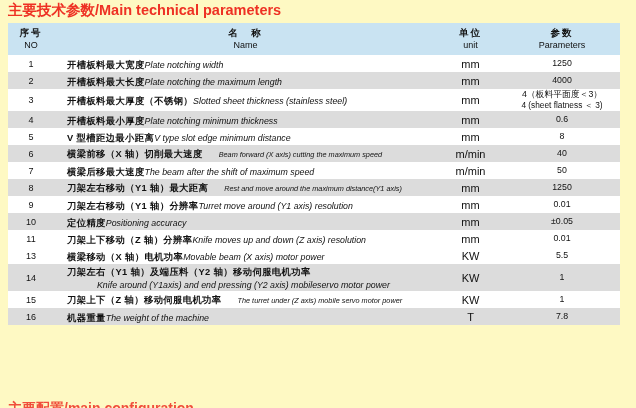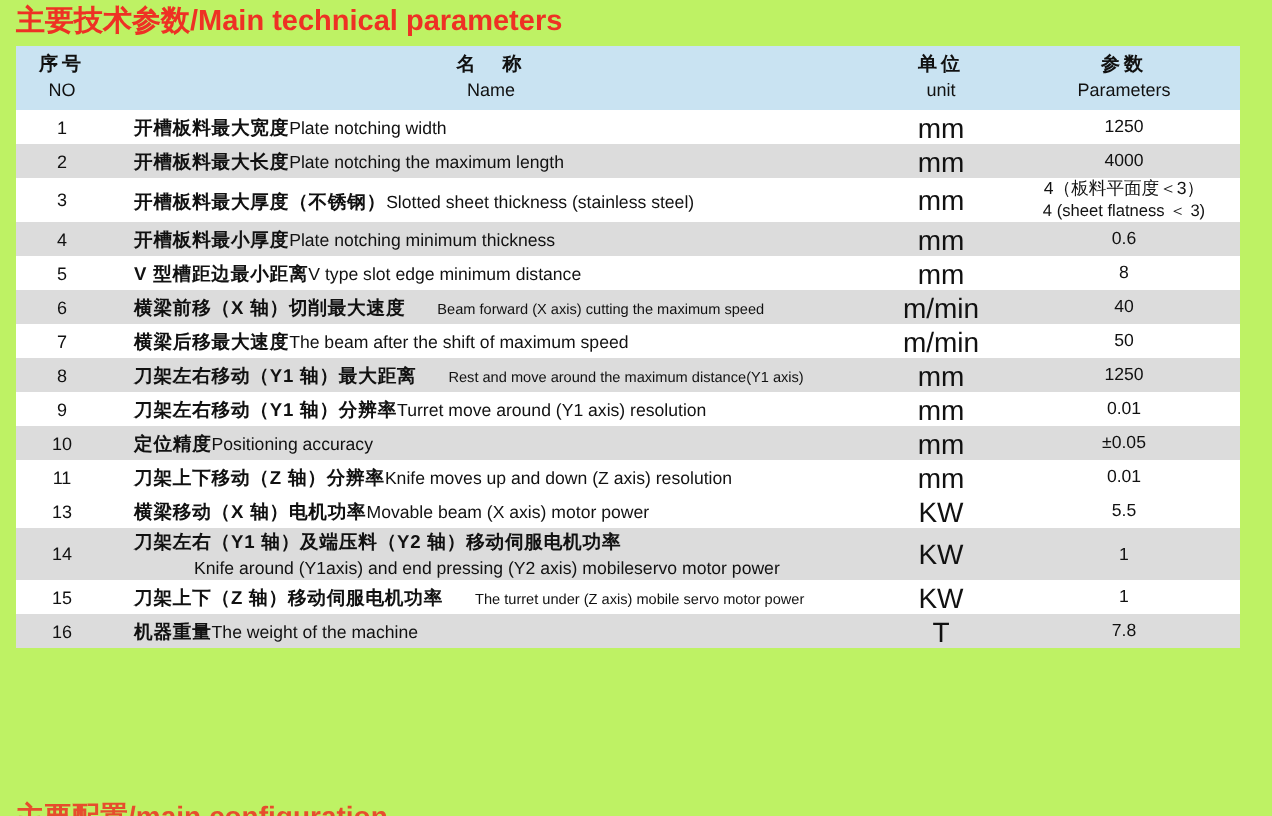--- a/index.html
+++ b/index.html
@@ -11,21 +11,21 @@
     width: 636px;
     height: 408px;
     overflow: hidden;
     font-family: "Liberation Sans", "DejaVu Sans", sans-serif;
     color: #1a1a1a;
   }
   .page {
     position: relative;
     width: 636px;
     height: 408px;
-    background: #bef264;
+    background: #fef9c3;
   }
   .doc-title {
     position: absolute;
     left: 8px;
     top: 1px;
     font-size: 14.5px;
     font-weight: bold;
     color: #ee3124;
     letter-spacing: 0px;
     white-space: nowrap;
@@ -88,27 +88,28 @@
   .nm-cn {
     font-size: 9.3px;
     font-weight: bold;
     color: #111;
     letter-spacing: 0.4px;
   }
   .nm-en {
     font-size: 8.8px;
     font-weight: normal;
     color: #111;
+    font-style: italic;
   }
   .nm-en.sm { font-size: 7.3px; }
   .nm-en.gap { margin-left: 16px; }
   .nm-line2 { display: block; margin-top: 1px; margin-left: 30px; }
   .cell-unit {
     text-align: center;
-    font-size: 14px;
+    font-size: 11px;
     color: #111;
   }
   .cell-param {
     text-align: center;
     font-size: 8.8px;
     color: #111;
     line-height: 11px;
   }
   .p-line { display: block; }
   .p-line.sm { font-size: 8.3px; }

